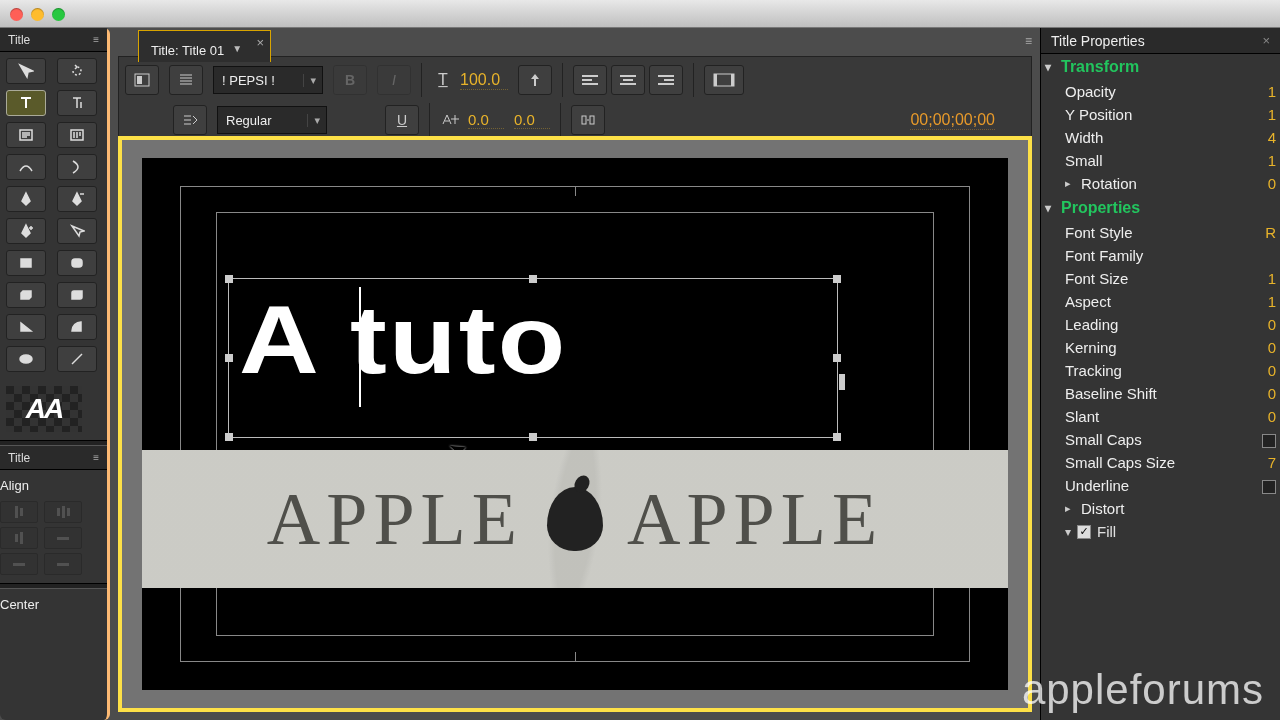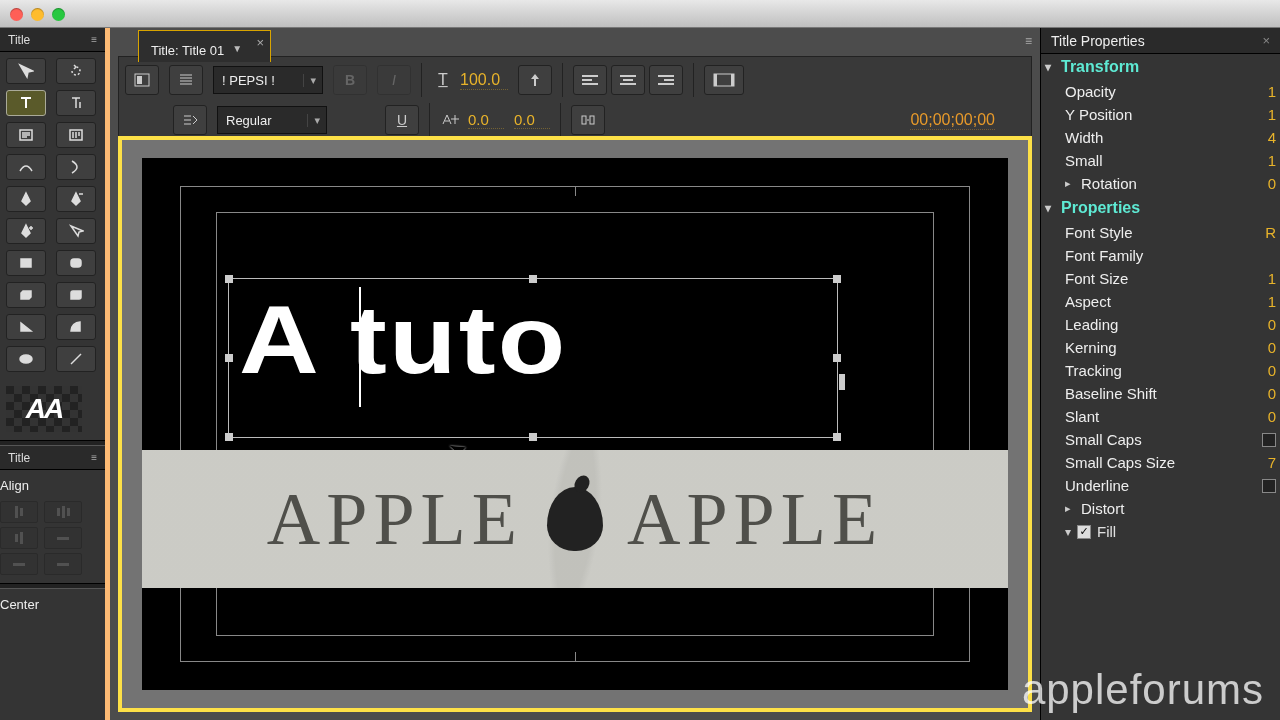--- a/index.html
+++ b/index.html
@@ -23,21 +23,22 @@
 .tl { width:13px; height:13px; border-radius:50%; box-shadow: inset 0 1px 1px rgba(0,0,0,.3); }
 .tl.red{background:#ff5f57;} .tl.yel{background:#febc2e;} .tl.grn{background:#28c840;}
 
 
 .app { position:absolute; top:28px; left:0; right:0; bottom:0; background:#4c4c4c; }
 
 
 .left-col {
   position:absolute; left:0; top:0; width:110px; bottom:0;
   background:#343434;
-  border-right:5px solid #fdba74;
+  border-right:3px solid #fdba74;
+  border-radius:6px;
 }
 .panel-tab {
   height:24px; background:#2a2a2a; border-bottom:1px solid #000;
   display:flex; align-items:center; padding:0 8px; font-size:12px; color:#ddd;
   justify-content:space-between;
 }
 .panel-tab .menu-icon { font-size:10px; color:#aaa; }
 
 .tool-grid { padding:6px; display:grid; grid-template-columns:1fr 1fr; gap:6px; }
 .tool-btn {
@@ -166,27 +167,27 @@
   position:absolute; right:0; top:0; width:240px; bottom:0;
   background:#343434; border-left:1px solid #000;
 }
 .rp-header {
   height:26px; display:flex; align-items:center; padding:0 10px;
   background:#2a2a2a; border-bottom:1px solid #000; font-size:14px; color:#eee;
   justify-content:space-between;
 }
 .rp-header .x{color:#888;font-size:13px;}
 .rp-section-title {
-  padding:4px 6px 4px 20px; font-weight:bold; font-size:16px; color:#5eead4; position:relative;
+  padding:4px 6px 4px 20px; font-weight:bold; font-size:16px; color:#22c55e; position:relative;
 }
 .rp-section-title::before {
   content:"▾"; position:absolute; left:4px; color:#ccc; font-size:12px; top:6px;
 }
 .rp-line {
-  display:flex; justify-content:space-between; align-items:center;
+  display:flex; justify-content:space-between; align-items:flex-end;
   padding:3px 4px 3px 24px; font-size:15px; color:#eee;
 }
 .rp-line .val { color:#e8b32a; font-size:15px; }
 .rp-sub { padding-left:40px; position:relative; }
 .rp-sub::before { content:"▸"; position:absolute; left:24px; color:#ccc; font-size:11px; top:5px;}
 .rp-line.cb .val { width:14px;height:14px;border:1px solid #888;background:#222; }
 .rp-check { padding:3px 4px 3px 24px; font-size:15px; display:flex; align-items:center; gap:6px;}
 .rp-check .box{width:14px;height:14px;border:1px solid #888;background:#ddd;display:flex;align-items:center;justify-content:center;font-size:11px;color:#000;}
 
 .watermark {

